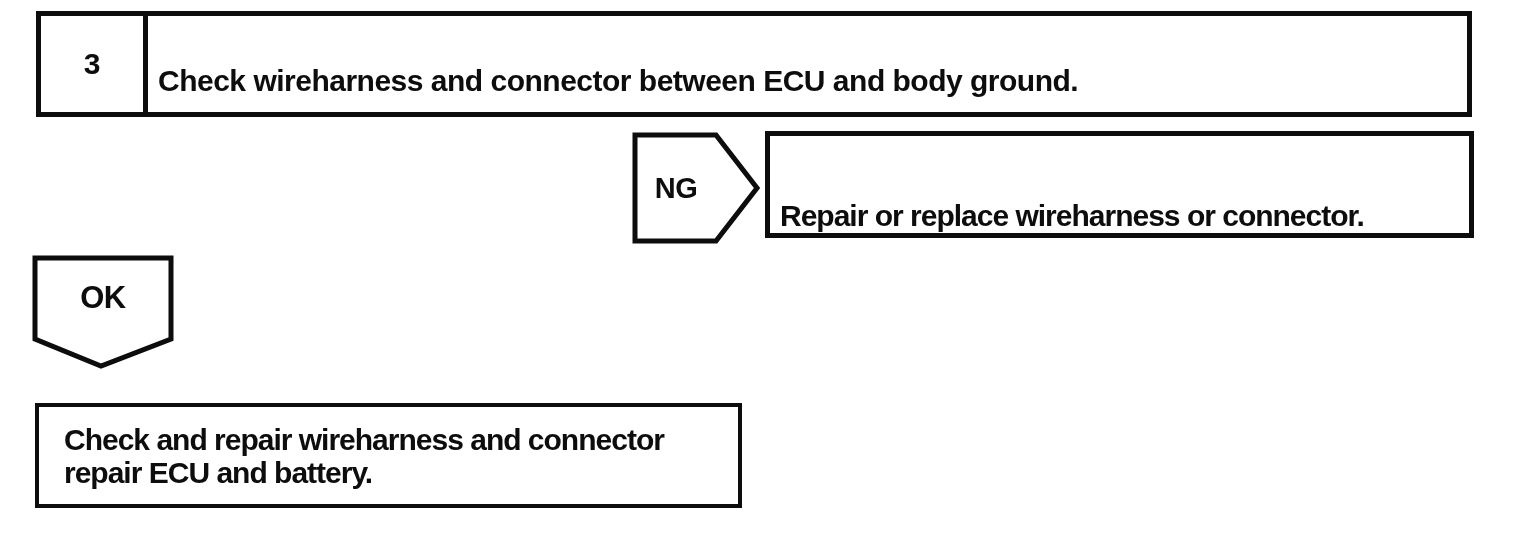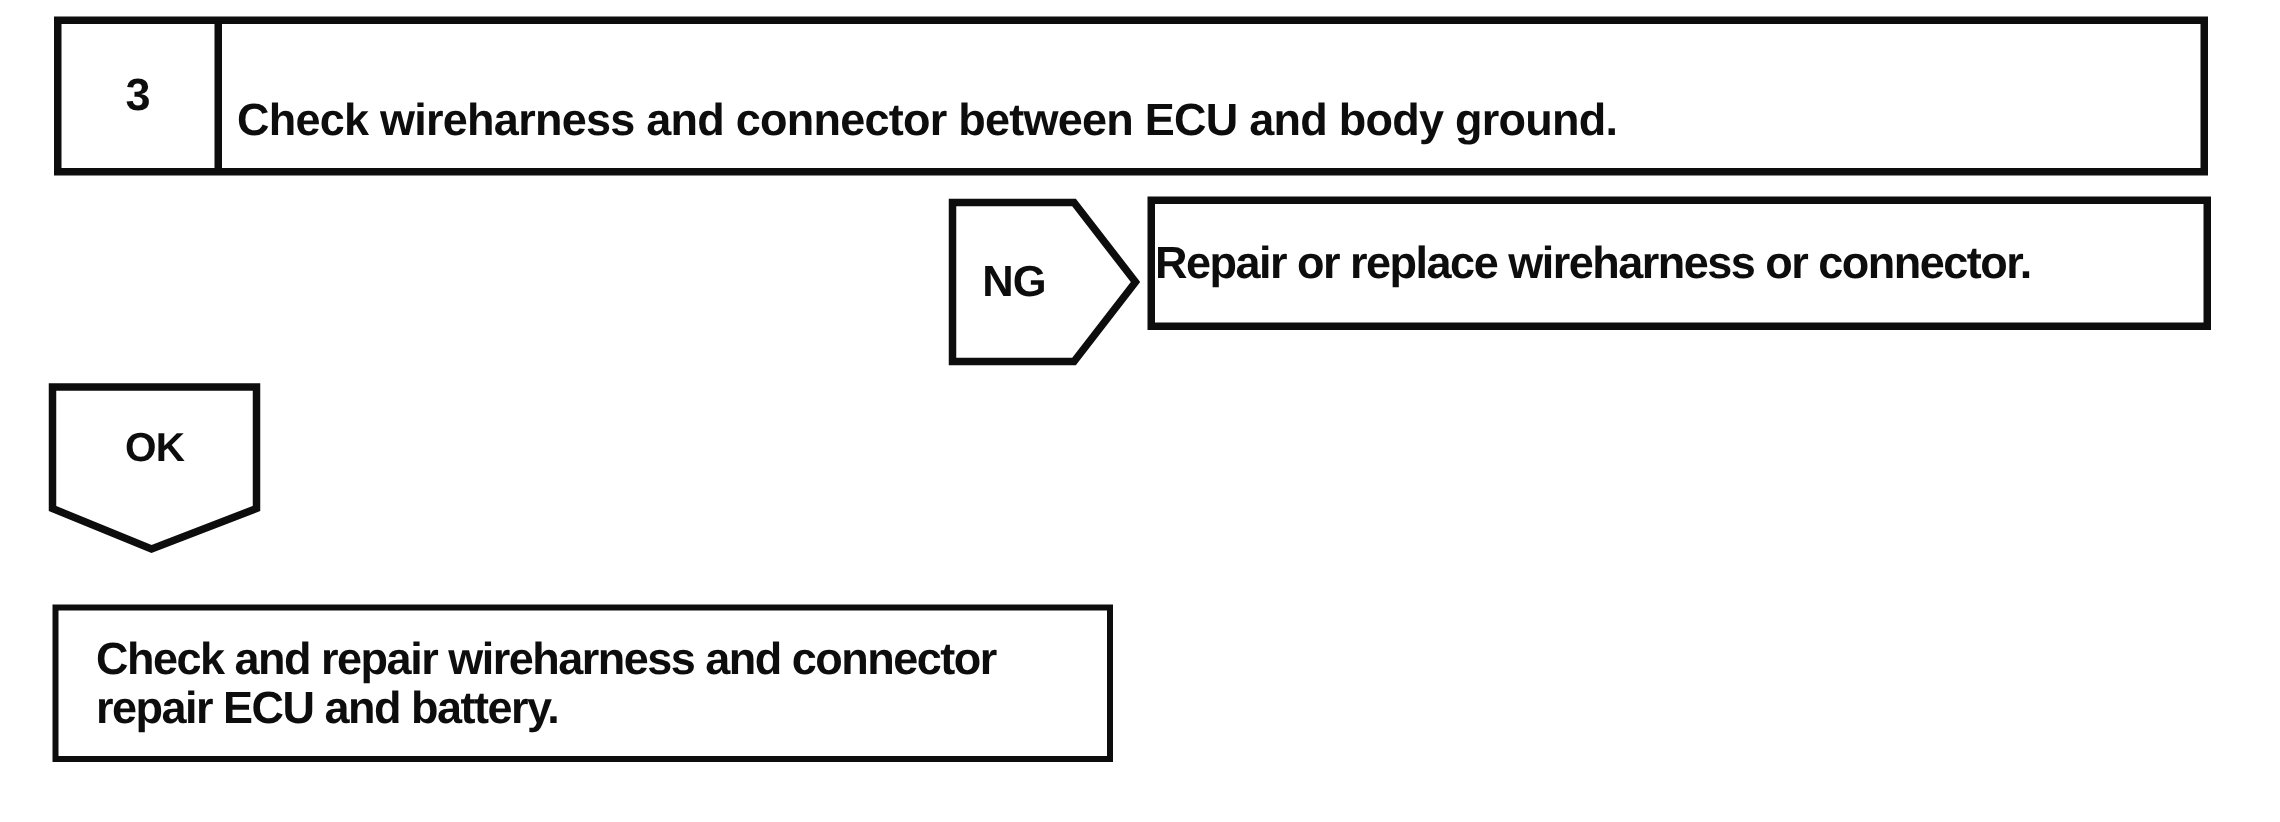--- a/index.html
+++ b/index.html
@@ -72,24 +72,25 @@
     font-size: 29px;
     letter-spacing: -0.5px;
   }
 
   
   .repair-box {
     position: absolute;
     left: 765px;
     top: 131px;
     width: 709px;
-    height: 89px;
+    height: 107px;
     border: 5px solid #0d0d0d;
     display: flex;
-    align-items: center;
+    align-items: flex-end;
+    padding-left: 10px;
     font-size: 30px;
     letter-spacing: -1px;
     white-space: nowrap;
     background: #ffffff;
   }
 
   
   .ok-pentagon {
     position: absolute;
     left: 32px;
@@ -99,21 +100,21 @@
   }
   .ok-pentagon .label {
     position: absolute;
     left: 0;
     top: 0;
     width: 142px;
     height: 86px;
     display: flex;
     align-items: center;
     justify-content: center;
-    font-size: 27px;
+    font-size: 31px;
     letter-spacing: -0.5px;
   }
 
   
   .result-box {
     position: absolute;
     left: 35px;
     top: 403px;
     width: 707px;
     height: 105px;

